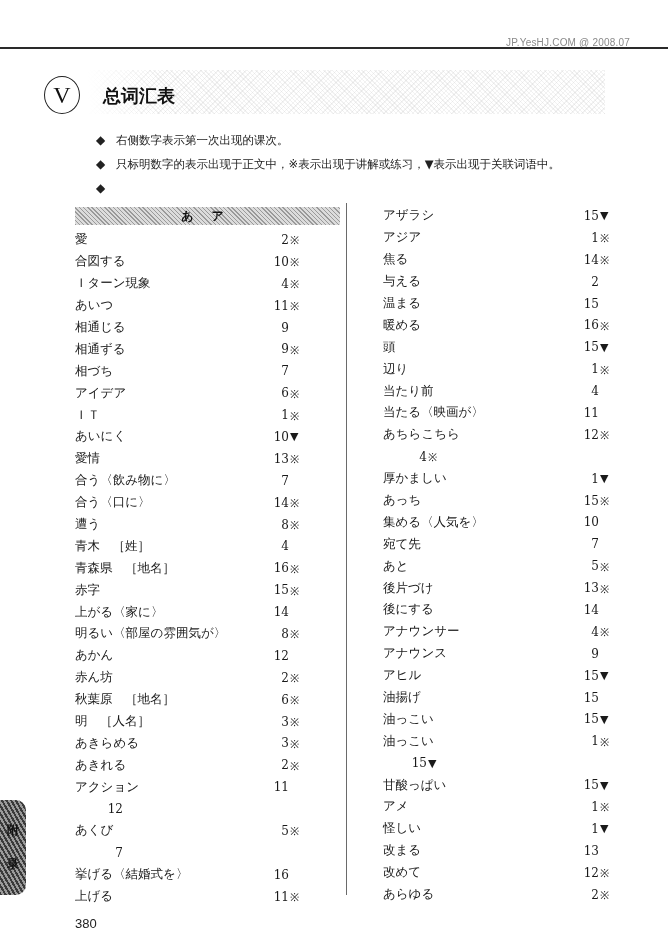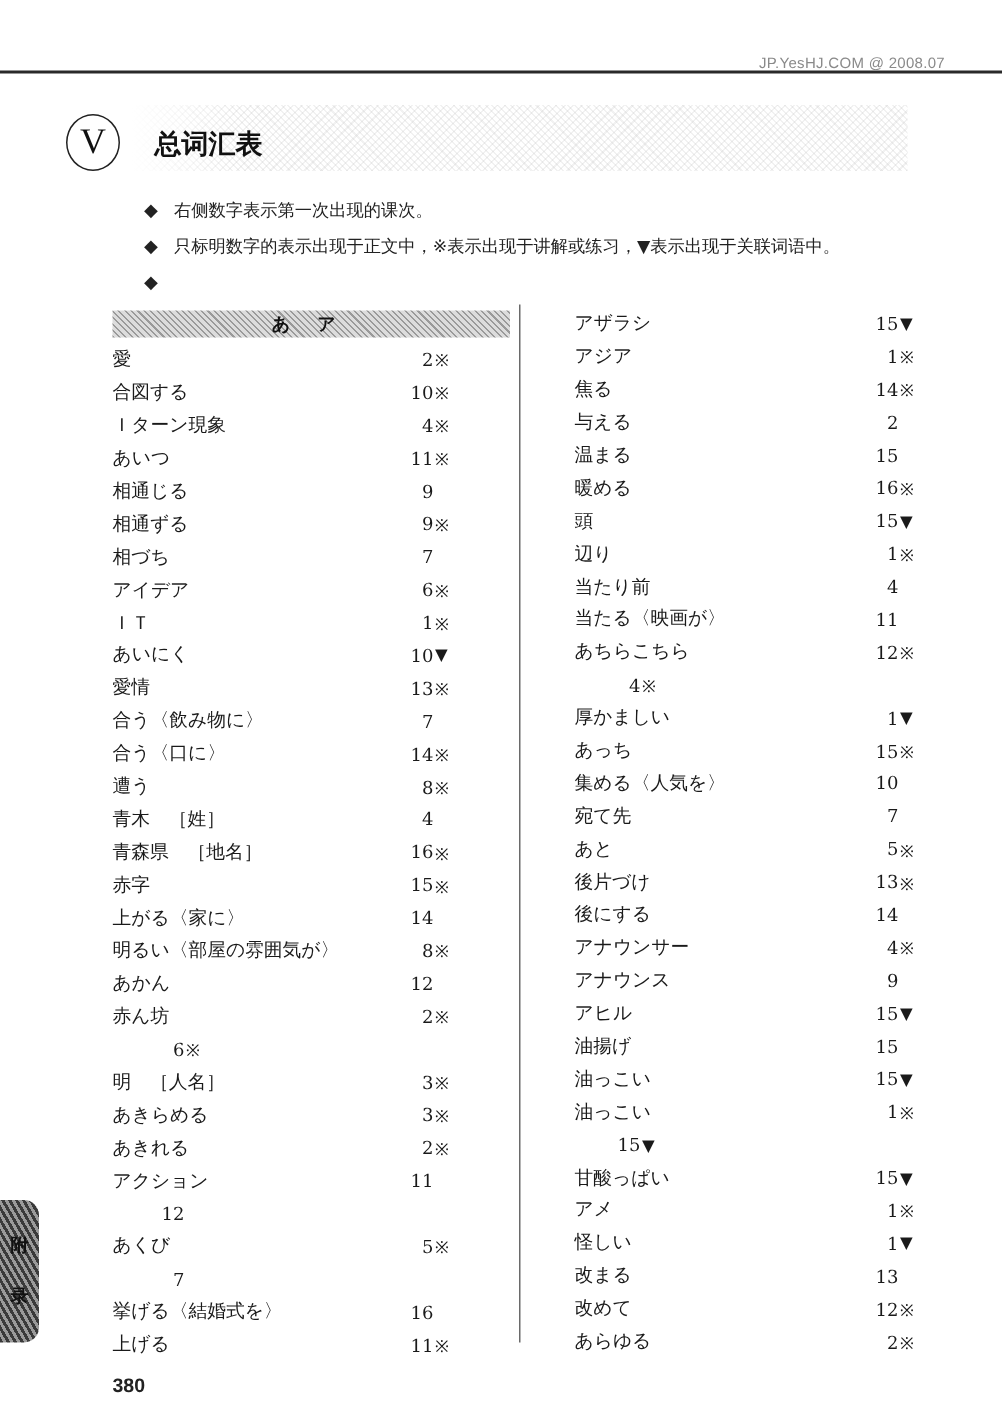--- a/index.html
+++ b/index.html
@@ -86,21 +86,21 @@
       position: absolute; left: 0; top: 800px; width: 26px; height: 95px;
       border-radius: 0 10px 10px 0;
       background: repeating-linear-gradient(60deg, #3a3a3a 0 2px, #9a9a9a 2px 4px);
       display: flex; flex-direction: column; align-items: center; justify-content: space-around;
       font-family: "DejaVu Sans", sans-serif; font-weight: bold; font-size: 12px; color: #111;
       padding: 14px 0; box-sizing: border-box;
     }
     .page-number {
       position: absolute; left: 75px; top: 916px;
       font-family: "Liberation Sans", "DejaVu Sans", sans-serif;
-      font-size: 13px; font-weight: bold; color: #222;
+      font-size: 13px; font-weight: normal; color: #222;
     }
   </style>
 </head>
 <body>
 
 <div class="watermark">JP.YesHJ.COM @ 2008.07</div>
 <div class="top-rule"></div>
 
 <div class="section-banner">
     <div class="fade"></div>
@@ -270,20 +270,21 @@
       </span>
     </li>
     <li class="row">
       <span class="word">赤ん坊</span>
       <span class="ref">
         <span class="num">2</span>
         <span class="mark">※</span>
       </span>
     </li>
     <li class="row">
+      <span class="word">秋葉原　［地名］</span>
       <span class="ref">
         <span class="num">6</span>
         <span class="mark">※</span>
       </span>
     </li>
     <li class="row">
       <span class="word">明　［人名］</span>
       <span class="ref">
         <span class="num">3</span>
         <span class="mark">※</span>

